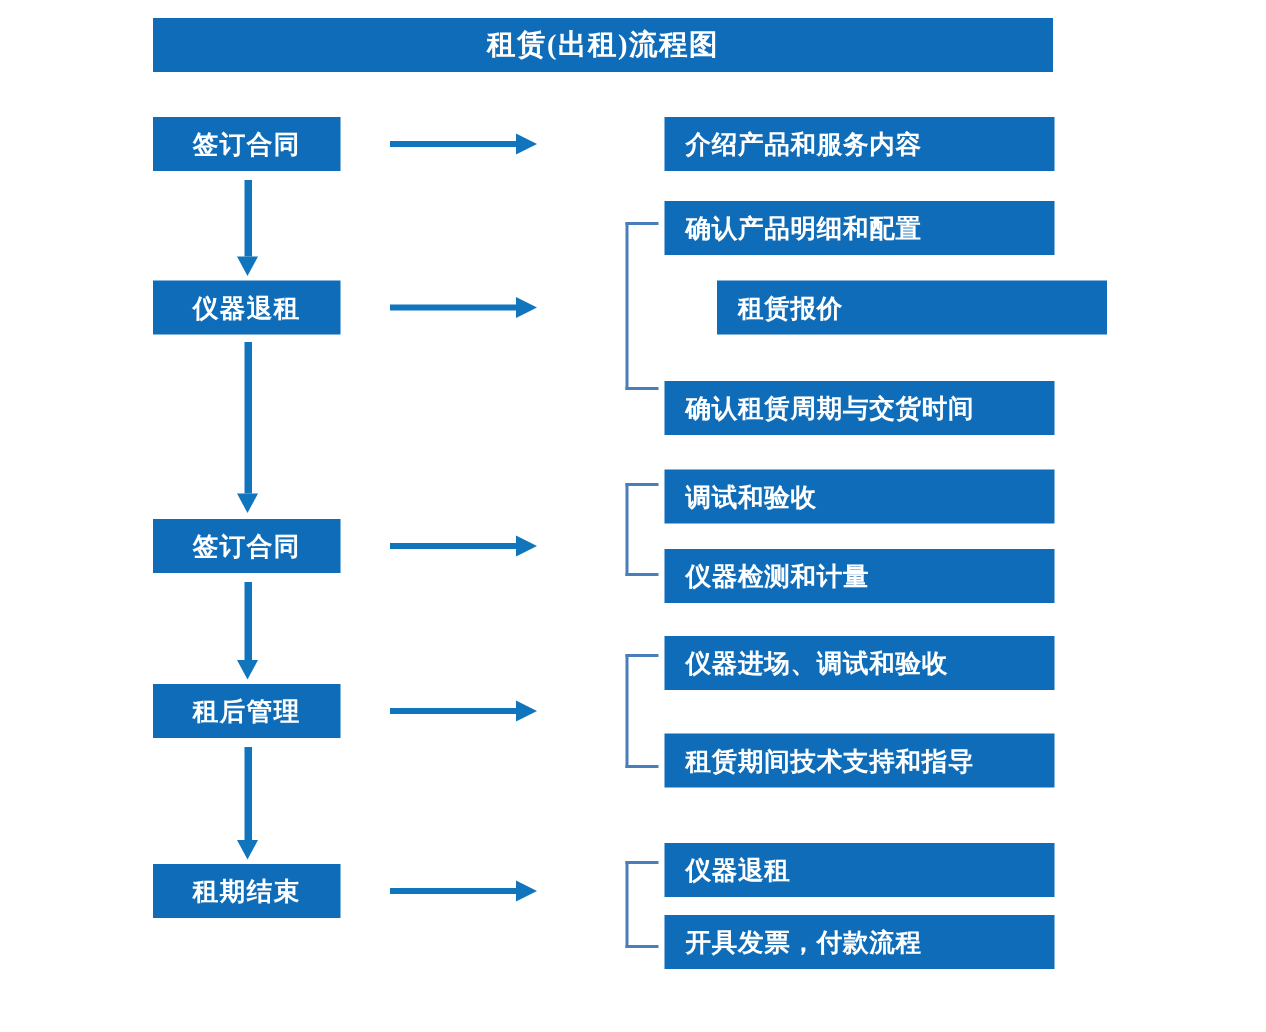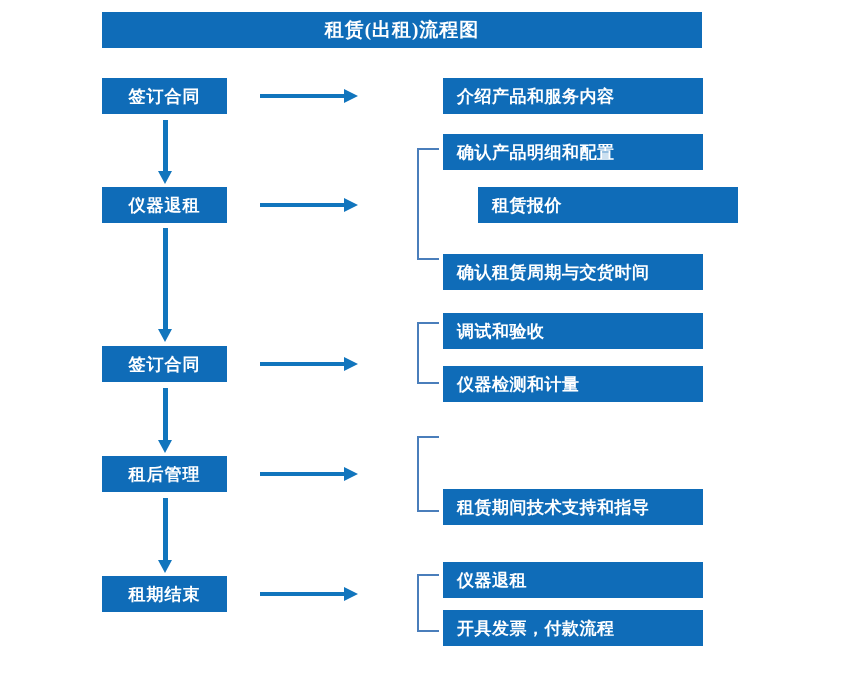--- a/index.html
+++ b/index.html
@@ -181,17 +181,18 @@
   <div class="bracket" style="top:322px; height:62px;"></div>
   <div class="bracket" style="top:436px; height:76px;"></div>
   <div class="bracket" style="top:574px; height:58px;"></div>
 
   <div class="node detail-node" style="top:78px;">介绍产品和服务内容</div>
   <div class="node detail-node" style="top:134px;">确认产品明细和配置</div>
   <div class="node detail-node" style="top:187px;margin-left:35px;">租赁报价</div>
   <div class="node detail-node" style="top:254px;">确认租赁周期与交货时间</div>
   <div class="node detail-node" style="top:313px;">调试和验收</div>
   <div class="node detail-node" style="top:366px;">仪器检测和计量</div>
+  <div class="node detail-node" style="top:424px;">仪器进场、调试和验收</div>
   <div class="node detail-node" style="top:489px;">租赁期间技术支持和指导</div>
   <div class="node detail-node" style="top:562px;">仪器退租</div>
   <div class="node detail-node" style="top:610px;">开具发票，付款流程</div>
 
 </div>
 
 </body></html>

